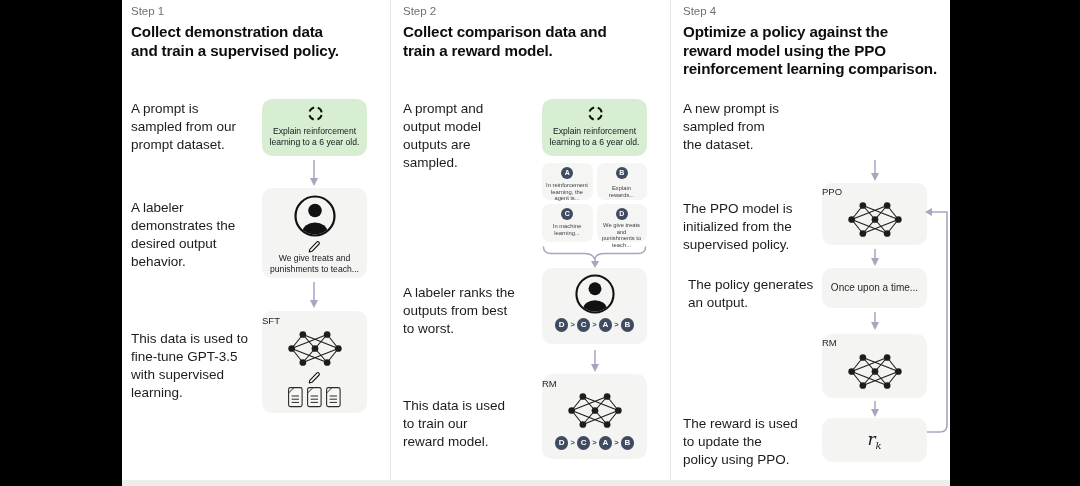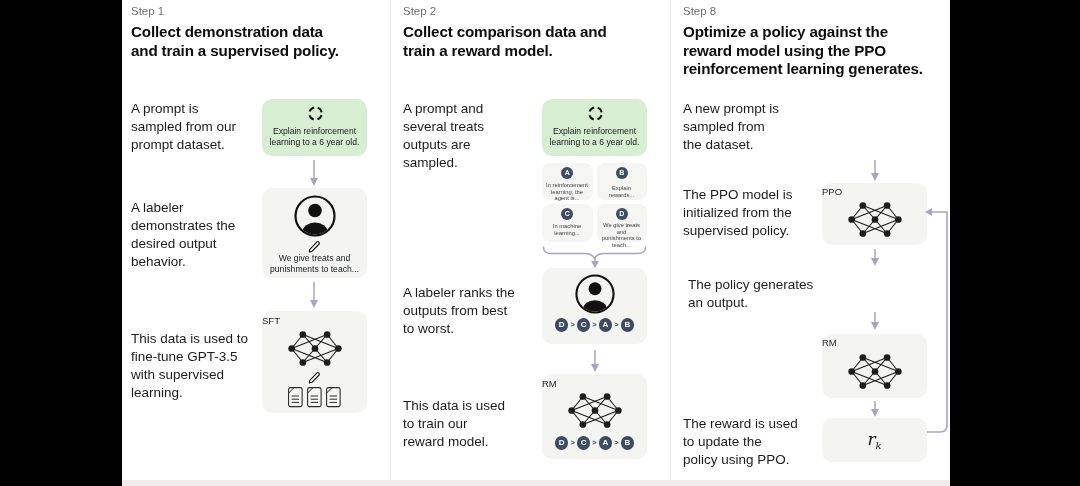--- a/index.html
+++ b/index.html
@@ -158,21 +158,21 @@
       </svg>
     </div>
   </div>
 
   <div class="col" id="col2">
     <div class="step-label">Step 2</div>
     <div class="heading" style="width:250px">Collect comparison data and
 train a reward model.</div>
 
     <div class="txt" style="left:0;top:100px;width:125px">A prompt and
-several treats
+output model
 outputs are
 sampled.</div>
     <div class="txt" style="left:0;top:284px;width:135px">A labeler ranks the
 outputs from best
 to worst.</div>
     <div class="txt" style="left:0;top:397px;width:130px">This data is used
 to train our
 reward model.</div>
 
     <div class="box green" style="left:139px;top:99px;height:57px">
@@ -244,29 +244,29 @@
         <span class="pill">C</span>
         <span class="sep">&gt;</span>
         <span class="pill">A</span>
         <span class="sep">&gt;</span>
         <span class="pill">B</span>
       </div>
     </div>
   </div>
 
   <div class="col" id="col3">
-    <div class="step-label">Step 8</div>
+    <div class="step-label">Step 4</div>
     <div class="heading" style="width:256px">Optimize a policy against the
 reward model using the PPO
-reinforcement learning generates.</div>
+reinforcement learning comparison.</div>
 
     <div class="txt" style="left:0;top:100px;width:130px">A new prompt is
 sampled from
 the dataset.</div>
-    <div class="txt" style="left:0;top:186px;width:135px">The PPO model is
+    <div class="txt" style="left:0;top:200px;width:135px">The PPO model is
 initialized from the
 supervised policy.</div>
     <div class="txt" style="left:5px;top:276px;width:140px">The policy generates
 an output.</div>
     <div class="txt" style="left:0;top:415px;width:135px">The reward is used
 to update the
 policy using PPO.</div>
 
 
     <svg class="ar" style="left:186.5px;top:160px" width="10" height="21">
@@ -279,20 +279,23 @@
       <svg class="cicon" style="left:24.5px;top:15px" width="56" height="43" viewBox="0 0 60 46">
           <use href="#net"></use>
         </svg>
     </div>
 
     <svg class="ar" style="left:186.5px;top:249px" width="10" height="17">
       <line x1="5" y1="0" x2="5" y2="10" stroke="#a8a5c0" stroke-width="1.5"></line>
       <polygon points="1,9 9,9 5,17" fill="#a8a5c0"></polygon>
     </svg>
 
+    <div class="box gray" style="left:139px;top:268px;height:40px">
+      <div class="out-text" style="top:14px">Once upon a time...</div>
+    </div>
 
     <svg class="ar" style="left:186.5px;top:312px" width="10" height="18">
       <line x1="5" y1="0" x2="5" y2="11" stroke="#a8a5c0" stroke-width="1.5"></line>
       <polygon points="1,10 9,10 5,18" fill="#a8a5c0"></polygon>
     </svg>
 
     <div class="box gray" style="left:139px;top:334px;height:64px">
       <div class="model-label" style="top:3px">RM</div>
       <svg class="cicon" style="left:24.5px;top:16px" width="56" height="43" viewBox="0 0 60 46">
           <use href="#net"></use>

